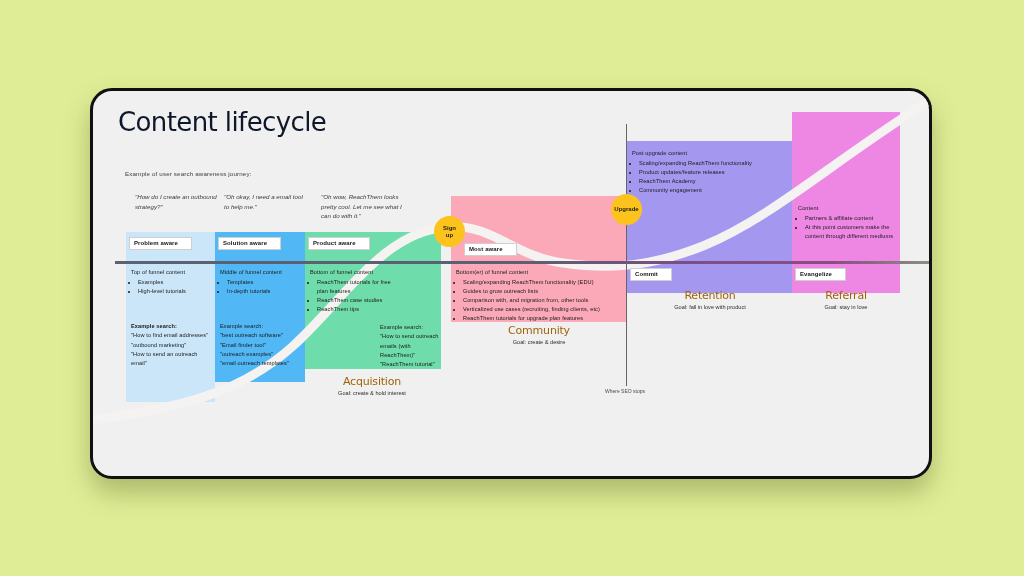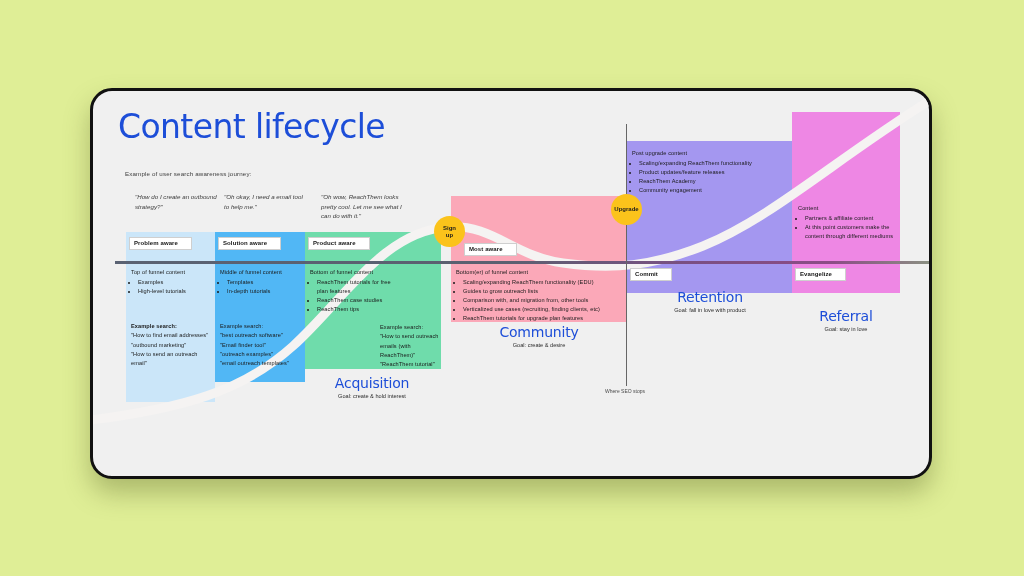--- a/index.html
+++ b/index.html
@@ -15,21 +15,21 @@
     position:absolute;left:90px;top:88px;width:836px;height:385px;
     background:#f0f0f0;border:3px solid #111;border-radius:22px;
     box-shadow:0 14px 26px rgba(90,100,40,.38);
     overflow:hidden;
   }
   #inner{position:absolute;inset:0;}
 
   
   #title{
     position:absolute;left:25px;top:16px;
-    font-size:33px;letter-spacing:-.6px;color:#1d4ed8;font-weight:400;
+    font-size:26px;letter-spacing:-.6px;color:#0f172a;font-weight:400;
     font-family:"DejaVu Sans", sans-serif;
   }
 
   
   #intro{position:absolute;left:32px;top:79px;font-size:6.2px;color:#3d3d3d;letter-spacing:.15px;}
   .quote{position:absolute;font-size:6.2px;font-style:italic;color:#3b3b3b;line-height:1.55;}
 
   
   .col{position:absolute;}
 
@@ -56,21 +56,21 @@
   
   .body{position:absolute;font-size:5.6px;color:#1a1a1a;line-height:1.62;letter-spacing:.1px;}
   .body .hd{display:block;margin-bottom:1px;}
   .body ul{margin:0;padding-left:7px;list-style:disc;}
   .body li{margin:0;}
   .srch{position:absolute;font-size:5.6px;color:#1a1a1a;line-height:1.66;letter-spacing:.1px;}
   .srch b{font-weight:bold;}
 
   
   .stage{position:absolute;text-align:center;}
-  .stage .nm{font-size:14px;color:#1d4ed8;font-family:"DejaVu Sans", sans-serif;font-weight:400;letter-spacing:-.2px;}
+  .stage .nm{font-size:11px;color:#a16207;font-family:"DejaVu Sans", sans-serif;font-weight:400;letter-spacing:-.2px;}
   .stage .gl{font-size:5.6px;color:#2b2b2b;margin-top:2px;}
 
   svg.curve{position:absolute;left:0;top:0;width:836px;height:385px;pointer-events:none;}
 </style>
 </head>
 <body>
 
 <div id="stage">
   <div id="card">
     <div id="inner">
@@ -200,20 +200,20 @@
         <div class="gl">Goal: create &amp; hold interest</div>
       </div>
       <div class="stage" style="left:383px;top:233px;width:126px;">
         <div class="nm">Community</div>
         <div class="gl">Goal: create &amp; desire</div>
       </div>
       <div class="stage" style="left:553px;top:198px;width:128px;">
         <div class="nm">Retention</div>
         <div class="gl">Goal: fall in love with product</div>
       </div>
-      <div class="stage" style="left:698px;top:198px;width:110px;margin-top:19px;">
+      <div class="stage" style="left:698px;top:198px;width:110px;">
         <div class="nm">Referral</div>
         <div class="gl">Goal: stay in love</div>
       </div>
 
     </div>
   </div>
 </div>
 
 </body></html>

